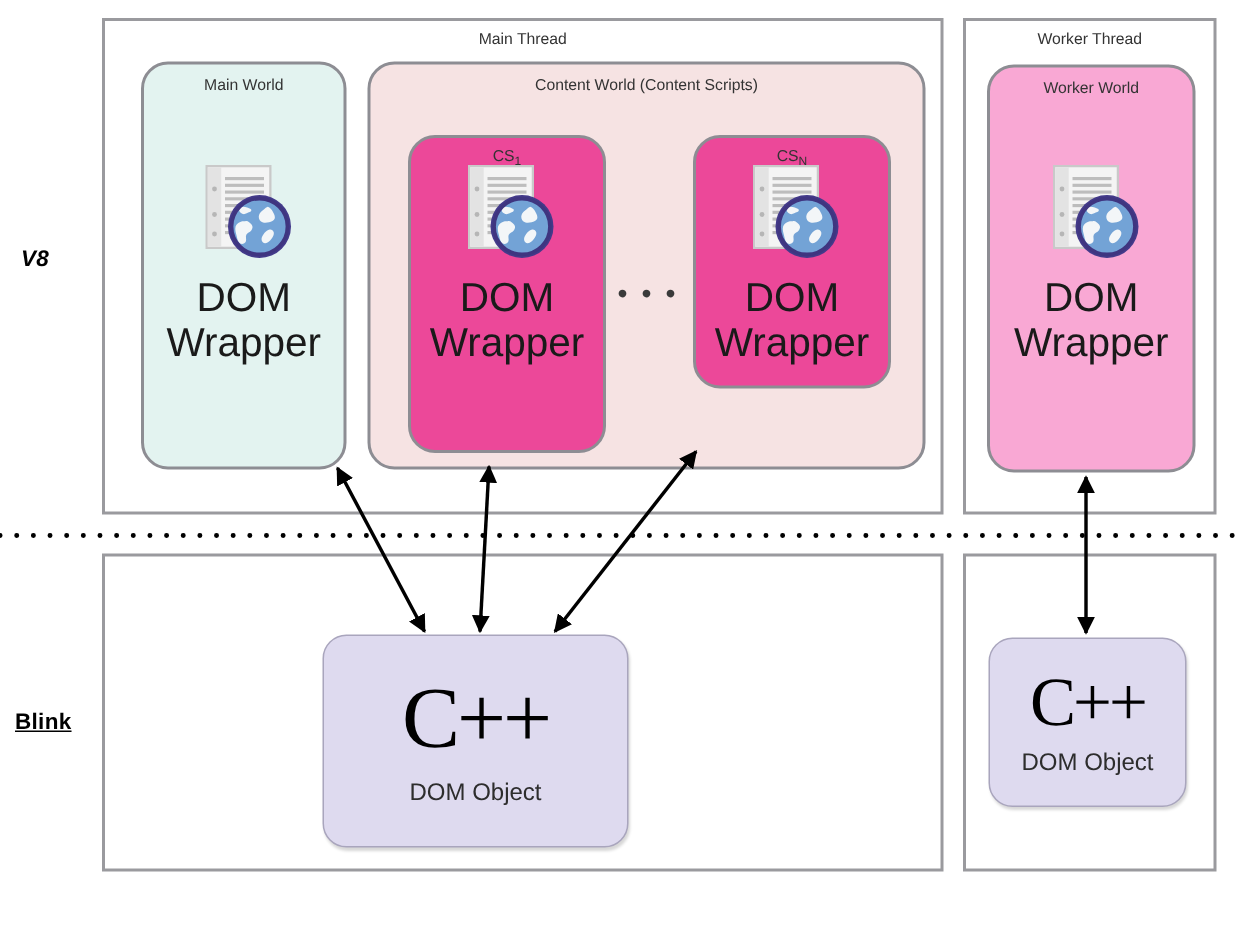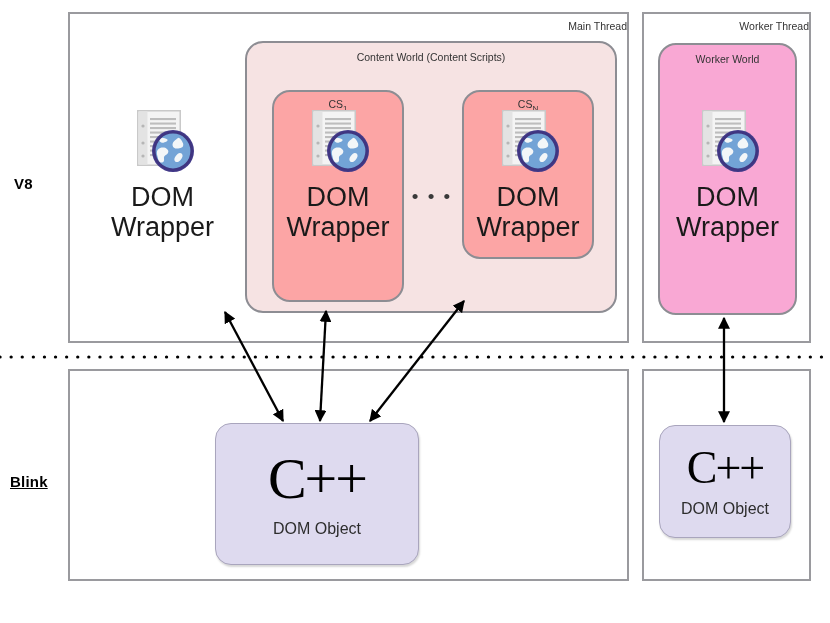--- a/index.html
+++ b/index.html
@@ -20,35 +20,35 @@
   }
 
   
   .side-label {
     position: absolute;
     font-weight: bold;
     font-size: 15px;
     color: #000000;
     letter-spacing: .2px;
   }
-  #v8-label   { left: 14px; top: 175px; }
+  #v8-label   { left: 14px; top: 164px; font-style: italic; }
   #blink-label{ left: 10px; top: 473px; text-decoration: underline; }
 
   
   .thread-box {
     position: absolute;
     background: #ffffff;
     border: 2px solid #9a9a9e;
     box-sizing: border-box;
   }
   .thread-title {
     position: absolute;
     left: 0; right: 0;
     top: 6px;
-    text-align: right;
+    text-align: center;
     font-size: 10.5px;
     color: #333333;
   }
 
   #main-thread-box   { left: 68px;  top: 12px;  width: 561px; height: 331px; }
   #worker-thread-box { left: 642px; top: 12px; width: 169px; height: 331px; }
   #blink-main-box    { left: 68px;  top: 369px; width: 561px; height: 212px; }
   #blink-worker-box  { left: 642px; top: 369px; width: 169px; height: 212px; }
 
   
@@ -72,21 +72,21 @@
   #isolated-world  { left: 245px; top: 41px;  width: 372px; height: 272px;
                      background: #f6e3e3; }
   #worker-world    { left: 658px; top: 43px;  width: 139px; height: 272px;
                      background: #f9a8d4; }
 
   
   .cs-box {
     position: absolute;
     border: 2px solid #8d8d93;
     border-radius: 18px;
-    background: #fca5a5;
+    background: #ec4899;
     box-sizing: border-box;
   }
   .cs-title {
     position: absolute;
     left: 0; right: 0;
     top: 6px;
     text-align: center;
     font-size: 10.5px;
     color: #333333;
   }
@@ -170,20 +170,23 @@
 
 <div id="canvas">
 
   <div class="side-label" id="v8-label">V8</div>
   <div class="side-label" id="blink-label">Blink</div>
 
   <div class="thread-box" id="main-thread-box">
     <div class="thread-title">Main Thread</div>
   </div>
 
+  <div class="world-box" id="main-world">
+    <div class="world-title">Main World</div>
+  </div>
 
   <div class="world-box" id="isolated-world">
     <div class="world-title">Content World (Content Scripts)</div>
   </div>
 
   <div class="cs-box" id="cs-1">
     <div class="cs-title">
       <span>CS</span><sub>1</sub>
     </div>
   </div>

